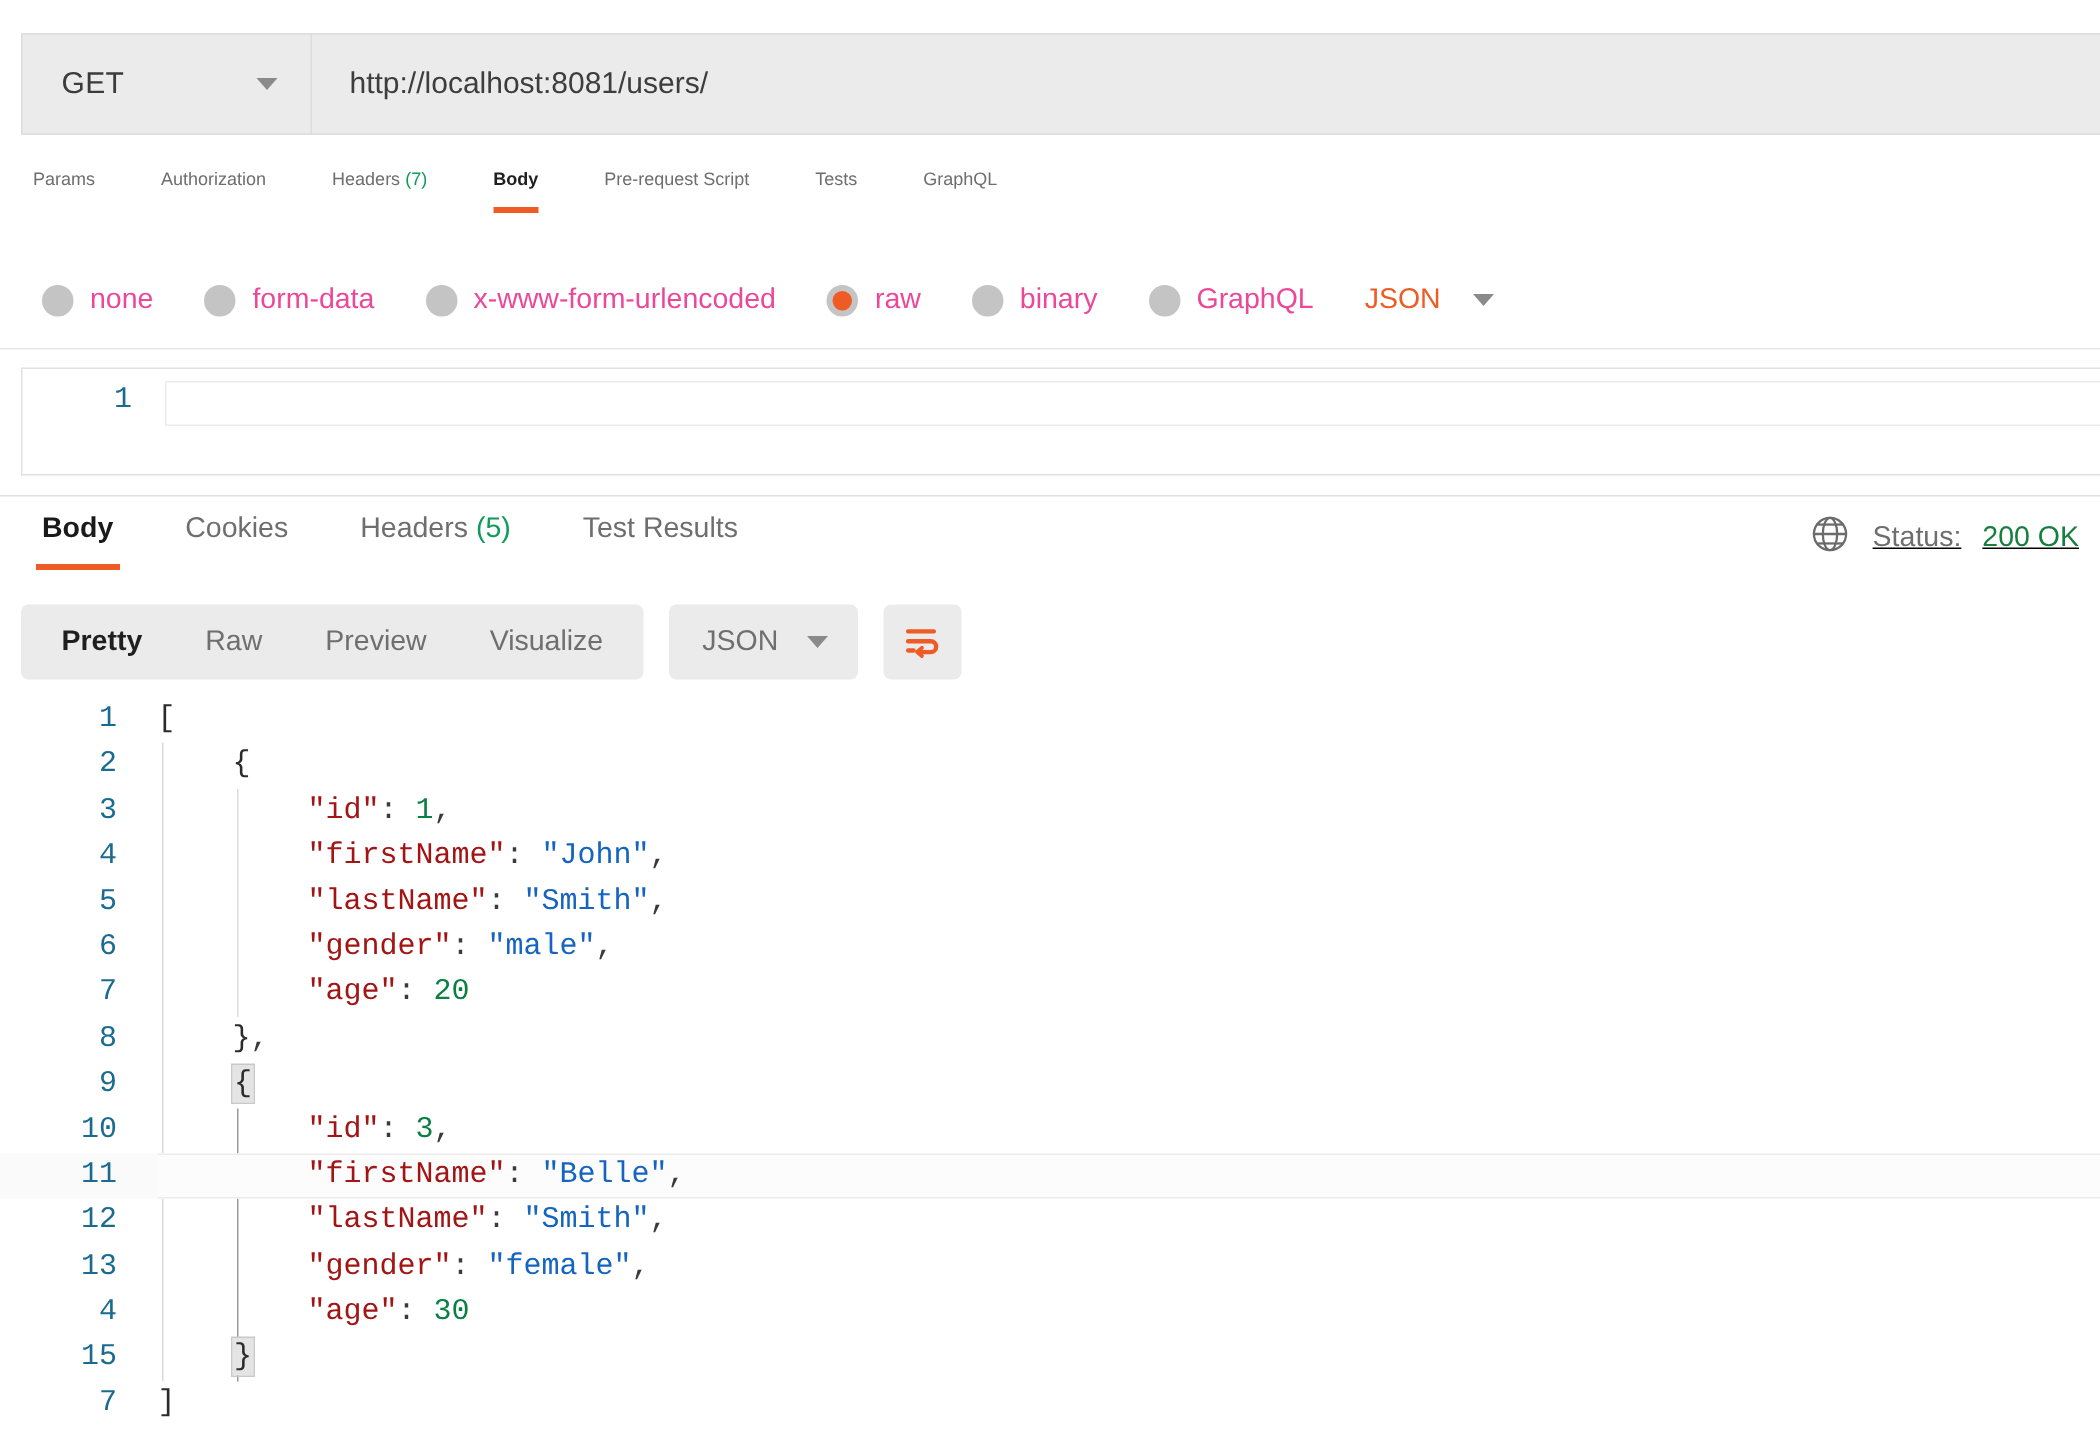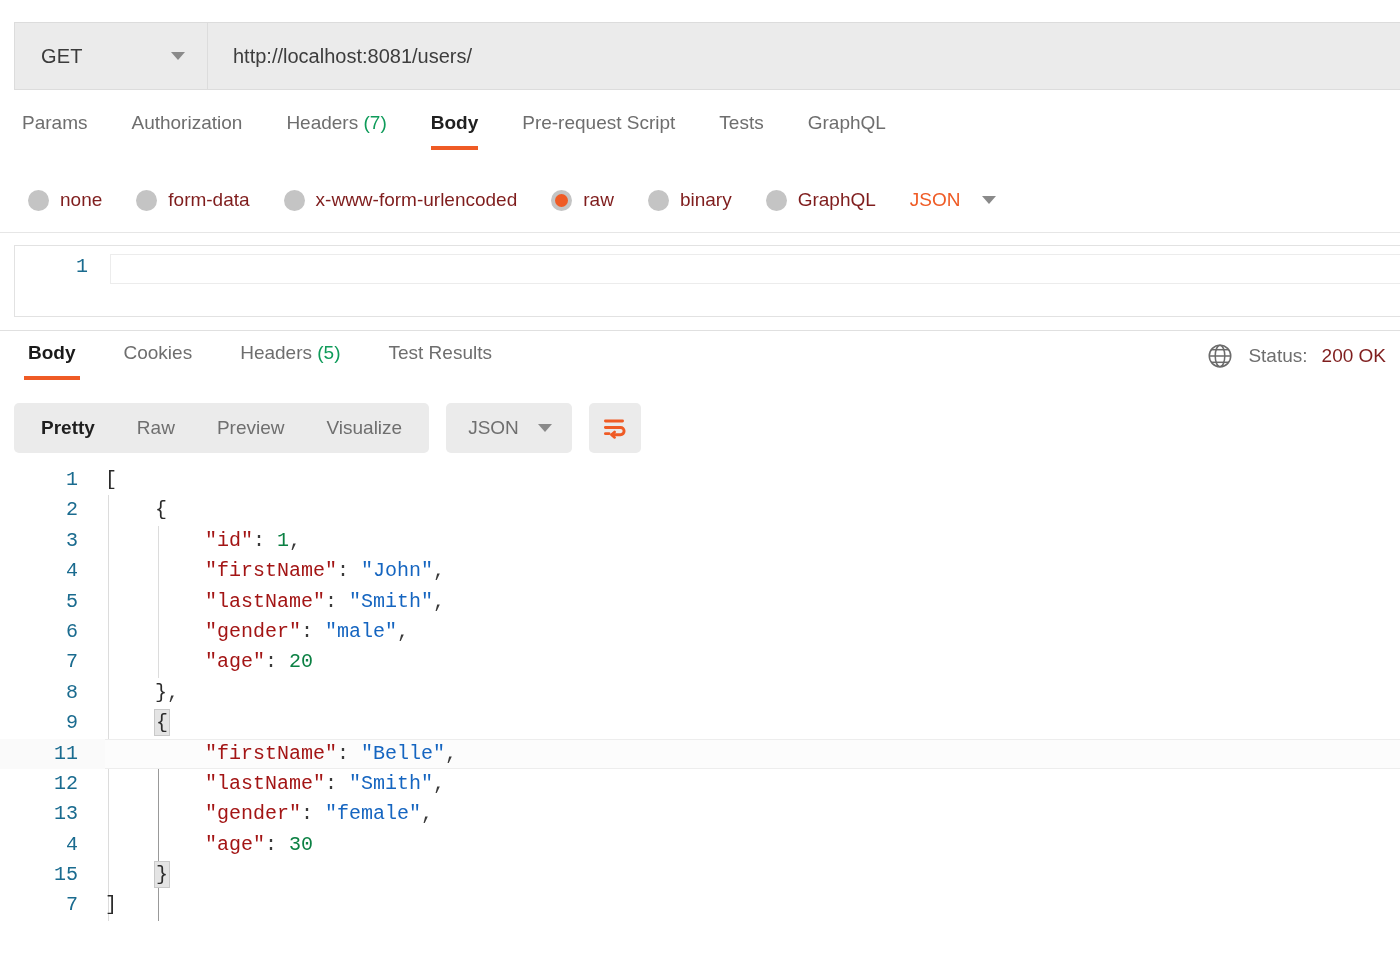--- a/index.html
+++ b/index.html
@@ -37,21 +37,21 @@
     flex: 1; display: flex; align-items: center; padding-left: 25px;
     font-size: 20px; color: #3d3d3d; cursor: text;
   }
 
   
   .req-tabs {
     position: absolute; left: 0; top: 110px; right: 0; height: 52px;
     display: flex; align-items: flex-start; padding-left: 22px;
   }
   .req-tab {
-    position: relative; font-size: 19px; color: #6e6e6e;
+    position: relative; font-size: 12px; color: #6e6e6e;
     padding: 2px 0 16px 0; margin-right: 44px; cursor: pointer; white-space: nowrap;
   }
   .req-tab.active { color: #202020; font-weight: bold; }
   .req-tab.active::after {
     content: ""; position: absolute; left: 0; right: 0; bottom: 0;
     height: 4px; background: #ef5b25;
   }
   .count-green { color: #0f9b5a; }
 
   
@@ -62,21 +62,21 @@
   .radio-item { display: flex; align-items: center; margin-right: 34px; cursor: pointer; }
   .radio-dot {
     width: 21px; height: 21px; border-radius: 50%;
     background: #c4c4c4; margin-right: 11px; flex: none;
     display: flex; align-items: center; justify-content: center;
   }
   .radio-dot.checked { background: #c4c4c4; }
   .radio-dot.checked::after {
     content: ""; width: 13px; height: 13px; border-radius: 50%; background: #ef5b25;
   }
-  .radio-label { font-size: 19px; color: #7f1d1d; }
+  .radio-label { font-size: 19px; color: #ec4899; }
   .json-pill { display: flex; align-items: center; cursor: pointer; }
   .json-pill .txt { font-size: 19px; color: #ef5b25; margin-right: 22px; }
 
   
   .editor-sep-top { position: absolute; left: 0; top: 232px; right: 0; height: 1px; background: #e6e6e6; }
   .req-editor {
     position: absolute; left: 14px; top: 245px; right: 0; height: 72px;
     border: 1px solid #e2e2e2; border-right: none; background: #fff;
     display: flex; align-items: flex-start;
   }
@@ -99,25 +99,25 @@
     position: relative; font-size: 19px; color: #6e6e6e;
     padding: 6px 0 16px 0; margin: 0 24px; cursor: pointer; white-space: nowrap;
   }
   .resp-tab.active { color: #1a1a1a; font-weight: bold; }
   .resp-tab.active::after {
     content: ""; position: absolute; left: -4px; right: -4px; bottom: 0;
     height: 4px; background: #ef5b25;
   }
   .status-wrap {
     position: absolute; right: 14px; top: 342px;
-    display: flex; align-items: center; gap: 14px;
+    display: flex; align-items: flex-end; gap: 14px; text-decoration: underline;
   }
   .globe { width: 28px; height: 28px; }
   .status-label { font-size: 19px; color: #6e6e6e; }
-  .status-value { font-size: 19px; color: #7f1d1d; }
+  .status-value { font-size: 19px; color: #15803d; }
 
   
   .resp-toolbar {
     position: absolute; left: 14px; top: 403px;
     display: flex; align-items: center; gap: 17px;
   }
   .seg-group {
     display: flex; align-items: center; background: #ebebeb; border-radius: 5px; height: 50px;
     padding: 0 6px;
   }
@@ -304,20 +304,21 @@
     <div id="code-rows">
         <div class="code-row"><span class="ln">1</span><span class="code-text" style="left: 105px;"><span class="tok-brace">[</span></span></div>
         <div class="code-row"><span class="ln">2</span><span class="code-text" style="left: 155px;"><span class="tok-brace">{</span></span></div>
         <div class="code-row"><span class="ln">3</span><span class="code-text" style="left: 205px;"><span class="tok-key">"id"</span><span class="tok-punc">: </span><span class="tok-num">1</span><span class="tok-punc">,</span></span></div>
         <div class="code-row"><span class="ln">4</span><span class="code-text" style="left: 205px;"><span class="tok-key">"firstName"</span><span class="tok-punc">: </span><span class="tok-str">"John"</span><span class="tok-punc">,</span></span></div>
         <div class="code-row"><span class="ln">5</span><span class="code-text" style="left: 205px;"><span class="tok-key">"lastName"</span><span class="tok-punc">: </span><span class="tok-str">"Smith"</span><span class="tok-punc">,</span></span></div>
         <div class="code-row"><span class="ln">6</span><span class="code-text" style="left: 205px;"><span class="tok-key">"gender"</span><span class="tok-punc">: </span><span class="tok-str">"male"</span><span class="tok-punc">,</span></span></div>
         <div class="code-row"><span class="ln">7</span><span class="code-text" style="left: 205px;"><span class="tok-key">"age"</span><span class="tok-punc">: </span><span class="tok-num">20</span></span></div>
         <div class="code-row"><span class="ln">8</span><span class="code-text" style="left: 155px;"><span class="tok-brace">}</span><span class="tok-punc">,</span></span></div>
         <div class="code-row"><span class="ln">9</span><span class="code-text" style="left: 155px;"><span class="tok-brace brace-match">{</span></span></div>
+        <div class="code-row"><span class="ln">10</span><span class="code-text" style="left: 205px;"><span class="tok-key">"id"</span><span class="tok-punc">: </span><span class="tok-num">3</span><span class="tok-punc">,</span></span></div>
         <div class="code-row active-line"><div class="hl-bar"></div><span class="ln">11</span><span class="code-text" style="left: 205px;"><span class="tok-key">"firstName"</span><span class="tok-punc">: </span><span class="tok-str">"Belle"</span><span class="tok-punc">,</span></span></div>
         <div class="code-row"><span class="ln">12</span><span class="code-text" style="left: 205px;"><span class="tok-key">"lastName"</span><span class="tok-punc">: </span><span class="tok-str">"Smith"</span><span class="tok-punc">,</span></span></div>
         <div class="code-row"><span class="ln">13</span><span class="code-text" style="left: 205px;"><span class="tok-key">"gender"</span><span class="tok-punc">: </span><span class="tok-str">"female"</span><span class="tok-punc">,</span></span></div>
         <div class="code-row"><span class="ln">4</span><span class="code-text" style="left: 205px;"><span class="tok-key">"age"</span><span class="tok-punc">: </span><span class="tok-num">30</span></span></div>
         <div class="code-row"><span class="ln">15</span><span class="code-text" style="left: 155px;"><span class="tok-brace brace-match">}</span></span></div>
         <div class="code-row"><span class="ln">7</span><span class="code-text" style="left: 105px;"><span class="tok-brace">]</span></span></div>
       </div>
   </div>
 
 </div>

